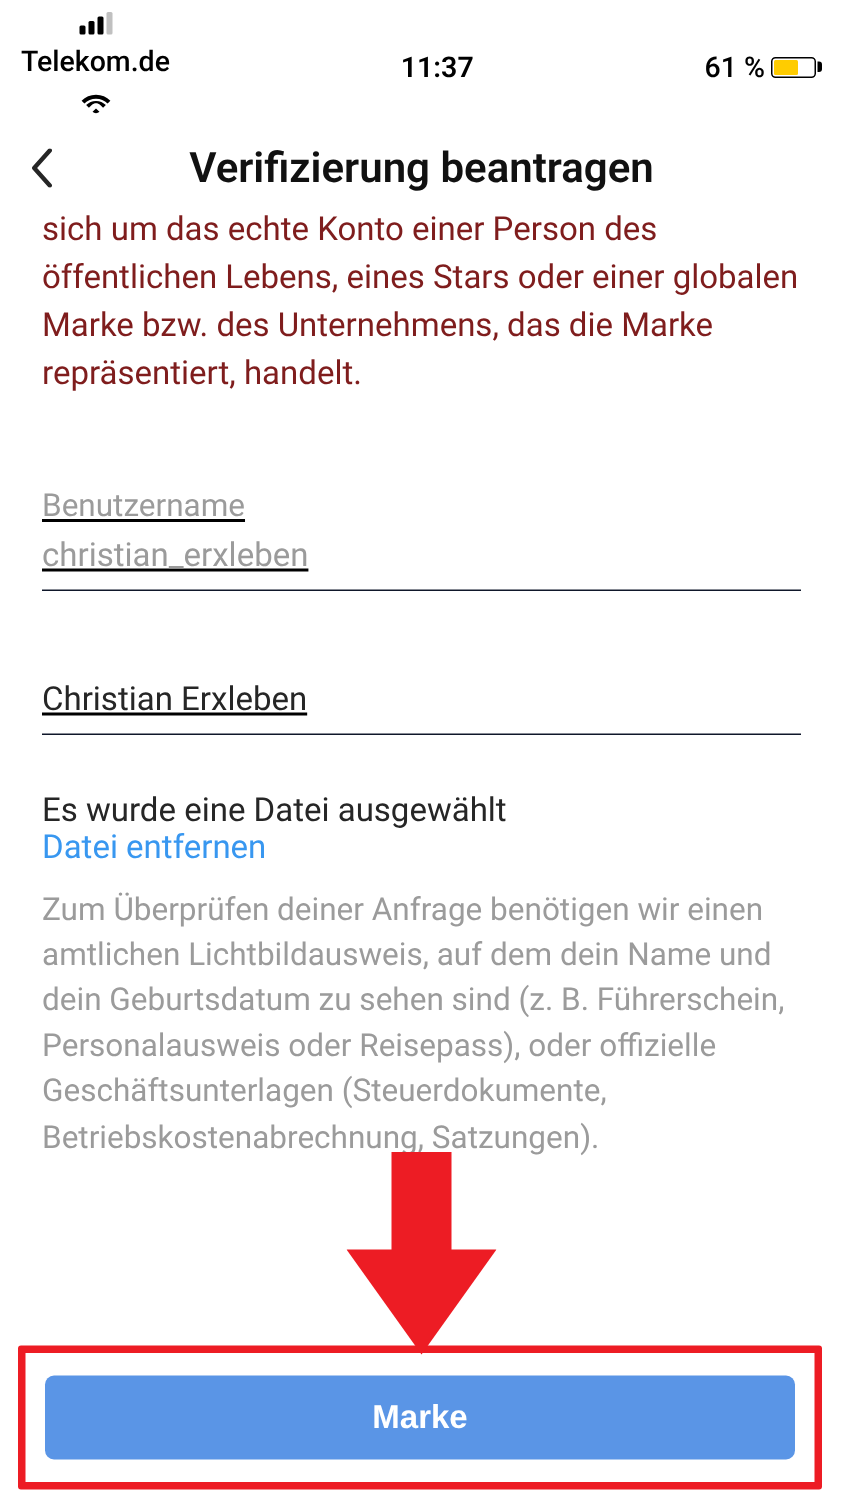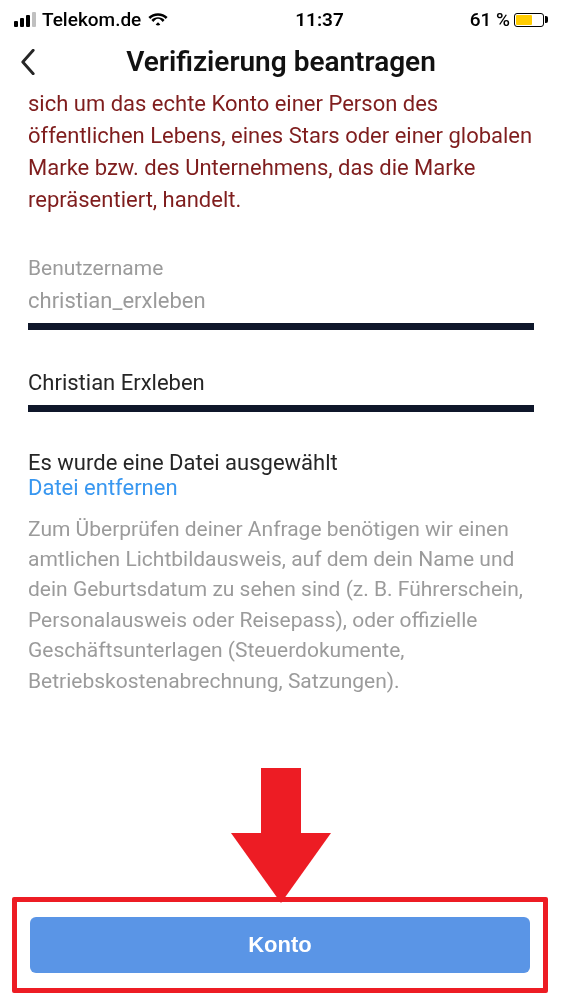--- a/index.html
+++ b/index.html
@@ -1,36 +1,36 @@
 <!DOCTYPE html>
 <html><head>
   <meta charset="utf-8">
   <style>
     * { box-sizing: border-box; margin: 0; padding: 0; }
     html, body { width: 562px; height: 1000px; font-family: -apple-system, BlinkMacSystemFont, "Segoe UI", Roboto, Helvetica, Arial, sans-serif; background: #fff; overflow: hidden; }
     .status-bar { display: flex; align-items: center; justify-content: space-between; padding: 8px 14px 4px 14px; font-size: 19px; font-weight: 500; color: #000; }
-    .status-left { display: flex; align-items: center; gap: 6px; }
+    .status-left { display: flex; align-items: center; gap: 6px; flex-direction: column; }
     .sig-bars { display: inline-flex; align-items: flex-end; gap: 2px; }
     .sig-bars span { display: inline-block; width: 4px; background: #000; border-radius: 1px; }
     .sig-bars span:nth-child(1){height:6px;} .sig-bars span:nth-child(2){height:9px;} .sig-bars span:nth-child(3){height:12px;} .sig-bars span:nth-child(4){height:15px; background:#c0c0c0;}
     .wifi-icon { width: 22px; height: 16px; }
     .status-center { font-weight: 600; font-size: 19px; }
     .status-right { display: flex; align-items: center; gap: 4px; font-size: 19px; }
     .battery { display: inline-flex; align-items: center; }
     .batt-body { width: 30px; height: 14px; border: 1.5px solid #000; border-radius: 3px; position: relative; display:inline-block; }
     .batt-fill { position:absolute; left:1px; top:1px; bottom:1px; width: 58%; background: #ffcc00; border-radius:1px; }
     .batt-tip { width: 3px; height: 7px; background:#000; border-radius:0 2px 2px 0; margin-left:1px; }
     .nav-bar { display:flex; align-items:center; padding: 10px 14px 14px 14px; }
     .back { width:28px; height:28px; display:flex; align-items:center; justify-content:center; }
     .back svg { width: 16px; height: 26px; }
     .nav-title { flex:1; text-align:center; font-size: 28px; font-weight:600; color:#111; margin-left:-28px; }
     .content { padding: 0 28px; }
     .intro-cut { color:#7f1d1d; font-size:22px; line-height:1.45; margin-top:-4px; }
     .intro-2 { color:#9b9b9b; font-size:22px; line-height:1.45; margin-top:30px; }
-    .field { margin-top: 40px; border-bottom: 7px solid #0f172a; padding-bottom: 10px; }
+    .field { margin-top: 60px; border-bottom: 1px solid #0f172a; padding-bottom: 10px; text-decoration: underline; }
     .field-label { color:#9b9b9b; font-size:21px; }
     .field-value-gray { color:#9b9b9b; font-size:22px; margin-top:8px; }
     .field-value-black { color:#262626; font-size:22px; margin-top:8px; }
     .file-row { display:flex; align-items:baseline; margin-top:38px; flex-wrap:wrap;flex-direction:column;}
     .file-selected { color:#262626; font-size:22px; font-weight:400; }
     .file-remove { color:#3897f0; font-size:22px; }
     .doc-hint { color:#9b9b9b; font-size:21px; line-height:1.45; margin-top:14px; }
     .arrow-overlay { position:absolute; left: 231px; top: 768px; width: 100px; pointer-events:none; }
     .highlight-box { position:absolute; left: 12px; top: 897px; width: 536px; height: 96px; border: 5px solid #ed1c24; border-radius:2px; pointer-events:none; box-sizing:border-box;}
     .submit-btn { position:absolute; left: 30px; top: 917px; width: 500px; height: 56px; background:#5a95e6; color:#fff; font-size:22px; font-weight:600; border:none; border-radius:6px; display:flex; align-items:center; justify-content:center; cursor:pointer; }
@@ -86,21 +86,21 @@
     <div class="field-value-black">Christian Erxleben</div>
   </div>
 
   <div class="file-row">
     <span class="file-selected">Es wurde eine Datei ausgewählt</span>
     <span class="file-remove">Datei entfernen</span>
   </div>
   <p class="doc-hint">Zum Überprüfen deiner Anfrage benötigen wir einen amtlichen Lichtbildausweis, auf dem dein Name und dein Geburtsdatum zu sehen sind (z. B. Führerschein, Personalausweis oder Reisepass), oder offizielle Geschäftsunterlagen (Steuerdokumente, Betriebskostenabrechnung, Satzungen).</p>
 </div>
 
-<button class="submit-btn">Konto</button>
+<button class="submit-btn">Marke</button>
 
 <div class="highlight-box"></div>
 
 <div class="arrow-overlay">
   <svg viewBox="0 0 100 140" width="100" height="140">
     <rect x="30" y="0" width="40" height="70" fill="#ed1c24"></rect>
     <polygon points="0,65 100,65 50,135" fill="#ed1c24"></polygon>
   </svg>
 </div>
 

